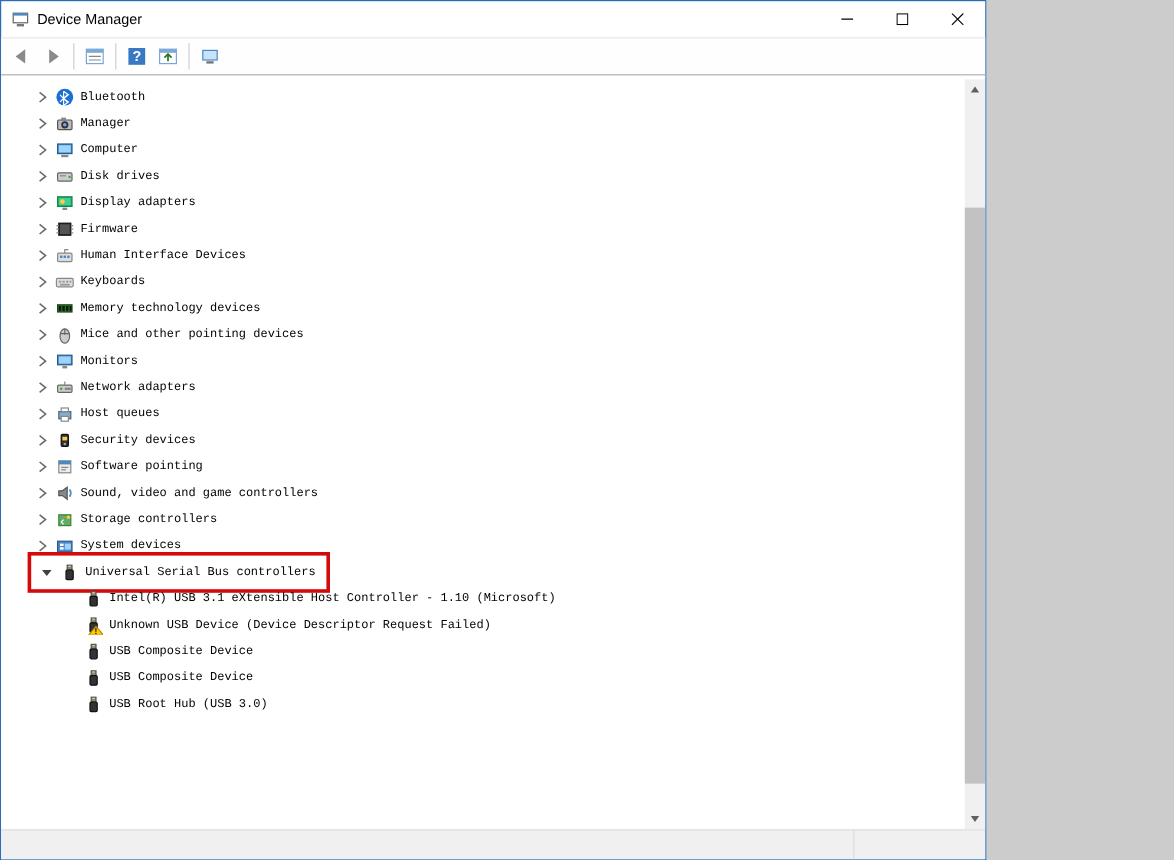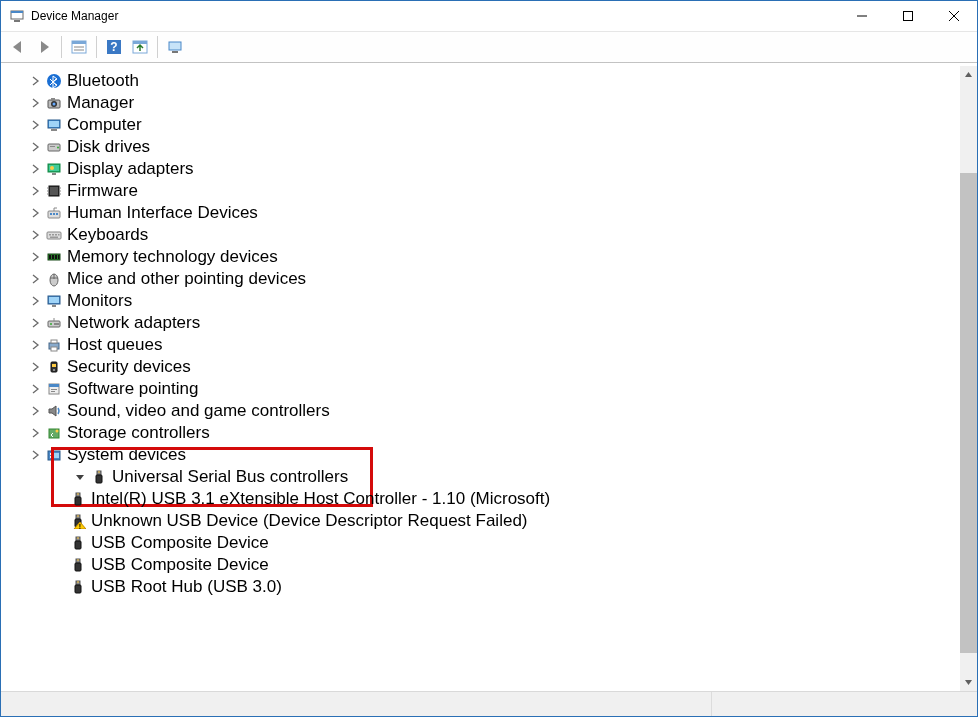--- a/index.html
+++ b/index.html
@@ -1,16 +1,16 @@
 <!DOCTYPE html>
 <html><head>
 <meta charset="utf-8">
 <style>
   html,body{margin:0;padding:0;font-family:"Segoe UI",Tahoma,sans-serif;font-size:12px;color:#000;background:#ccc;}
-  .window{width:978px;height:717px;background:#fff;border:1px solid #2a6fb5;box-sizing:border-box;position:relative;display:flex;flex-direction:column;}
+  .window{width:822px;height:717px;background:#fff;border:1px solid #2a6fb5;box-sizing:border-box;position:relative;display:flex;flex-direction:column;}
   .titlebar{display:flex;align-items:center;height:30px;padding:0 0 0 8px;}
   .titlebar-icon{width:16px;height:16px;margin-right:6px;display:flex;align-items:center;justify-content:center;}
   .titlebar-title{flex:0 0 auto;font-size:12px;}
   .titlebar-spacer{flex:1;}
   .win-controls{display:flex;height:30px;}
   .win-btn{width:46px;height:30px;display:flex;align-items:center;justify-content:center;cursor:default;}
   .win-btn svg{pointer-events:none;}
   .menubar{display:flex;gap:4px;padding:2px 8px 2px 10px;height:20px;align-items:center;}
   .menu-item{padding:2px 8px;font-size:12px;cursor:default;}
   .toolbar{height:30px;border-top:1px solid #e6e6e6;border-bottom:1px solid #a0a0a0;display:flex;align-items:center;padding:0 4px;gap:0;background:#fefefe;position:relative;}
@@ -20,22 +20,22 @@
   .content-wrap{flex:1;display:flex;flex-direction:column;min-height:0;}
   .tree-area{flex:1;overflow:hidden;position:relative;border-top:3px solid transparent;background:#fff;}
   .tree-scroll{position:absolute;left:4px;right:0;top:0;bottom:0;overflow:hidden;}
   .tree{padding:4px 0 0 0;}
   .row{display:flex;align-items:center;height:22px;padding-left:0;white-space:nowrap;}
   .indent{display:inline-block;}
   .chevron{width:16px;height:16px;display:flex;align-items:center;justify-content:center;color:#6a6a6a;}
   .chevron svg{display:block;}
   .dev-icon{width:18px;height:18px;margin:0 4px 0 2px;display:flex;align-items:center;justify-content:center;}
   .dev-icon svg{display:block;}
-  .label{font-size:17px;}
-  .highlight-box{border:3px solid #d40a0a;padding:16px;margin-left:28px;}
+  .label{font-size:10px;font-family:Liberation Mono, monospace;}
+  .highlight-box{border:3px solid #d40a0a;padding:3px;}
   .scrollbar{position:absolute;right:0;top:0;bottom:0;width:17px;background:#f0f0f0;display:flex;flex-direction:column;}
   .sb-btn{height:17px;display:flex;align-items:center;justify-content:center;color:#606060;}
   .sb-track{flex:1;position:relative;}
   .sb-thumb{position:absolute;left:0;right:0;top:90px;height:480px;background:#c2c2c2;}
   .statusbar{height:24px;background:#f0f0f0;border-top:1px solid #d9d9d9;display:flex;}
   .status-cell{border-right:1px solid #dcdcdc;height:100%;}
   .status-cell:first-child{width:710px;}
 </style>
 </head>
 <body>

